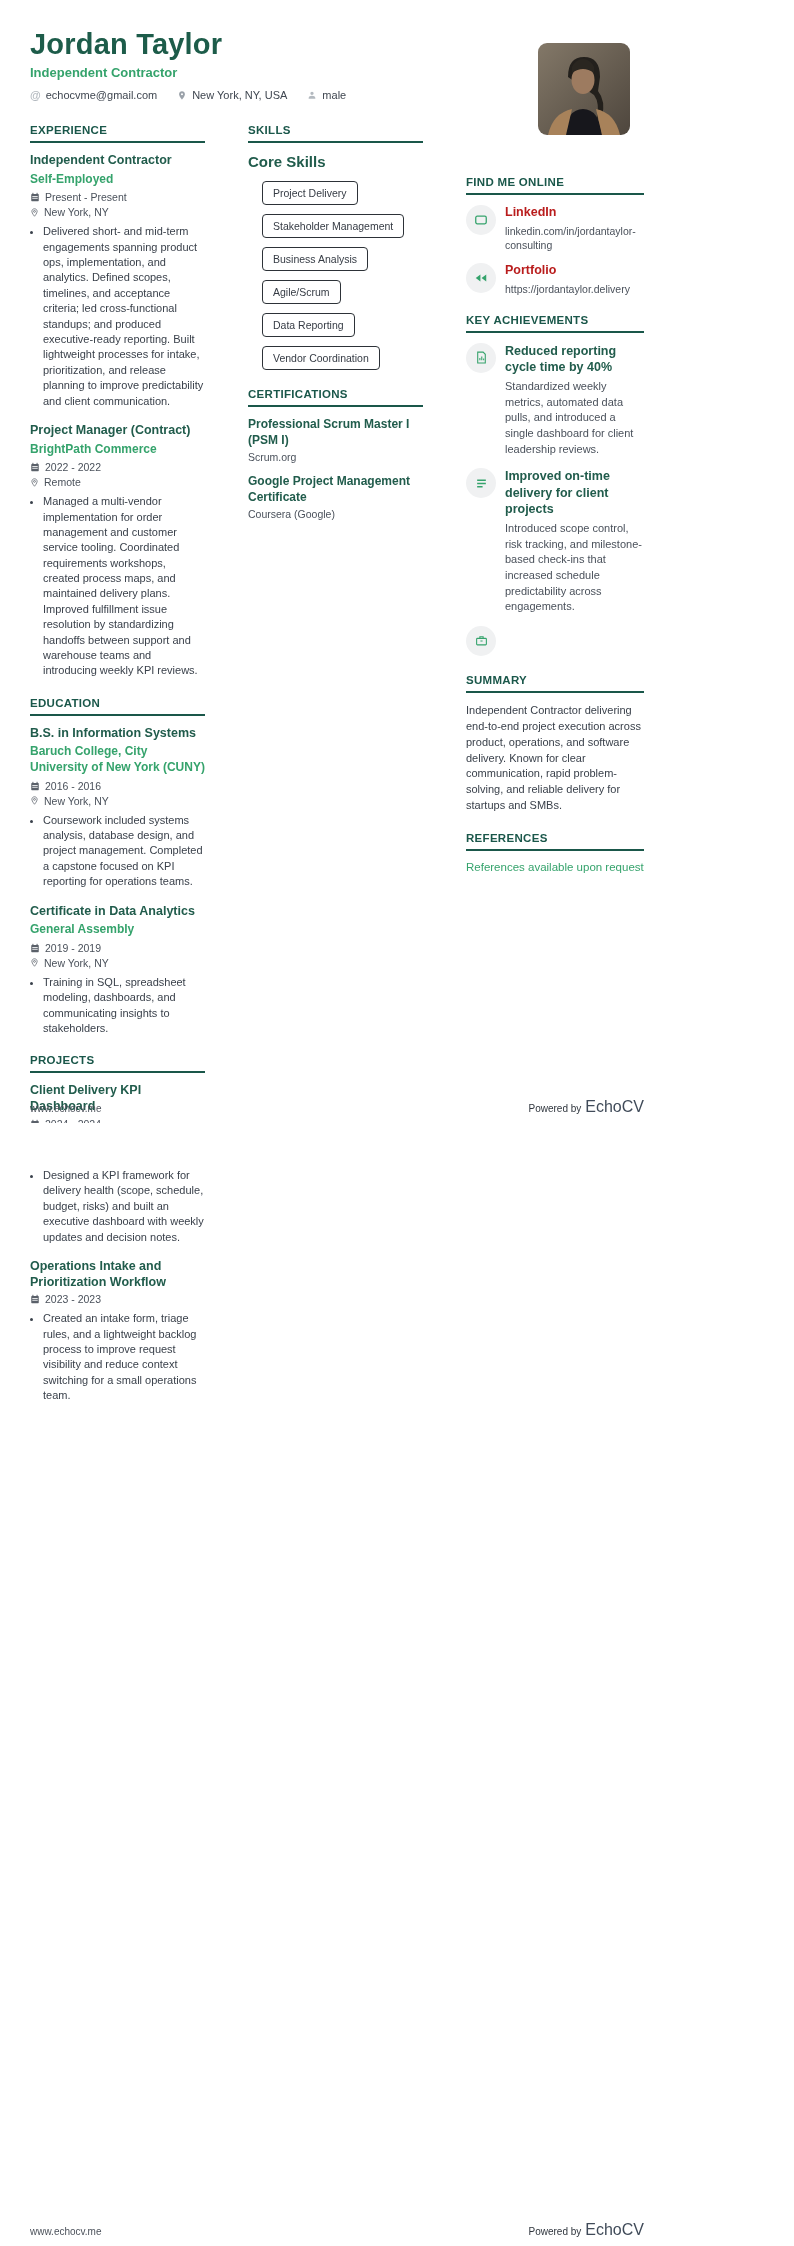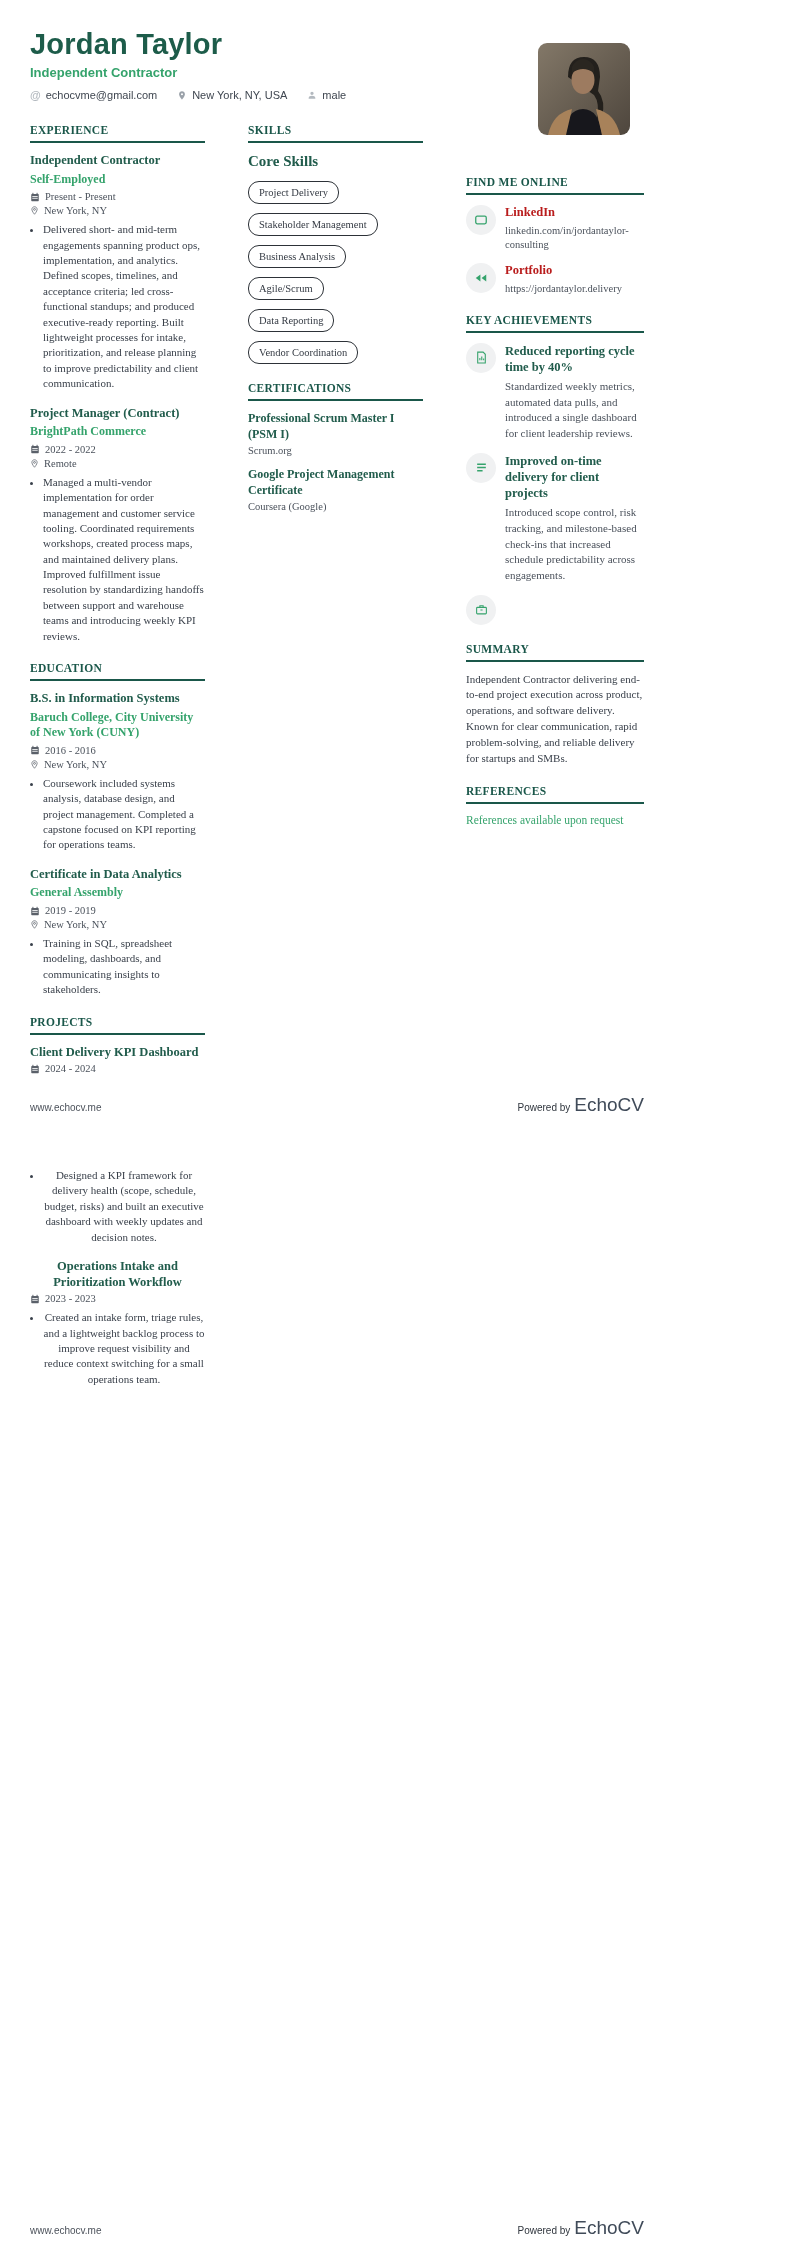--- a/index.html
+++ b/index.html
@@ -18,36 +18,36 @@
 
   .avatar { position:absolute; top:43px; right:44px; width:92px; height:92px; border-radius:9px; overflow:hidden; }
 
   
   .cols { display:flex; justify-content:space-between; margin-top:23px; }
   .col-l { width:175px; }
   .col-m { width:175px; }
   .col-r { width:178px; padding-top:52px; }
   .col-l2 { width:175px; }
 
-  section { margin-bottom:18px;font-family:Liberation Serif, serif; }
+  section { margin-bottom:18px; }
   h2.sec { margin:0 0 10px 0; font-size:11.5px; font-weight:700; color:#1a574a;
            letter-spacing:.3px; border-bottom:2px solid #1a574a; padding-bottom:5px; }
 
   .entry { margin-bottom:14px; }
   .etitle { margin:0 0 3px 0; font-size:12.5px; font-weight:700; color:#215c4c; line-height:1.25; }
   .org { font-size:12px; font-weight:600; color:#35a36c; margin-bottom:4px; line-height:1.3; }
   .meta { display:flex; align-items:center; gap:5px; font-size:10.5px; color:#4a515b; margin:3px 0; }
   .meta .micon { display:flex; align-items:center; color:#5a6069; }
   ul.bullets { margin:6px 0 0 0; padding-left:13px; }
   ul.bullets li { font-size:11px; color:#3a414b; line-height:1.4; }
 
   
   .subhead { font-size:15px; font-weight:700; color:#215c4c; margin:1px 0 11px 0; }
-  .chip { display:block; width:fit-content; border:1px solid #2d3238; border-radius:11px;
-          padding:5px 10px; font-size:10.5px; color:#353b44; margin:0 0 9px 0; white-space:nowrap; }
+  .chip { display:block; width:fit-content; border:1px solid #2d3238; border-radius:4px;
+          padding:5px 10px; font-size:10.5px; color:#353b44; margin:0 0 9px 14px; white-space:nowrap; }
 
   
   .cert { margin-bottom:11px; }
   .cert-name { font-size:12px; font-weight:600; color:#215c4c; line-height:1.3; margin-bottom:3px; }
   .cert-issuer { font-size:10.5px; color:#4a515b; }
 
   
   .ritem { display:flex; gap:9px; margin-bottom:11px; }
   .circle-icon { flex:0 0 30px; width:30px; height:30px; border-radius:50%; background:#f0f1f2;
                  display:flex; align-items:center; justify-content:center; color:#35a36c; }
@@ -59,21 +59,21 @@
 
   .summary-text { font-size:11px; color:#3a414b; line-height:1.45; margin:0; }
   .refs-text { font-size:11.5px; color:#35a36c; margin:0; }
 
   
   .pfooter { position:absolute; left:30px; right:30px; bottom:7px;
              display:flex; justify-content:space-between; align-items:baseline; }
   .f-site { font-size:10px; color:#4c525b; }
   .f-right { display:flex; align-items:baseline; gap:4px; }
   .f-powered { font-size:10px; color:#2f353d; }
-  .f-brand { font-size:19px; color:#404b59; }
+  .f-brand { font-size:16px; color:#404b59; }
 </style>
 </head>
 <body>
 
 <div class="page">
   <div class="inner">
 
     <header>
       <h1 class="name">Jordan Taylor</h1>
       <div class="subtitle">Independent Contractor</div>
@@ -370,21 +370,21 @@
   <div class="pfooter">
     <span class="f-site">www.echocv.me</span>
     <span class="f-right">
       <span class="f-powered">Powered by</span>
       <span class="f-brand">EchoCV</span>
     </span>
   </div>
 </div>
 
 <div class="page">
-  <div class="inner" style="padding-top:45px;text-align:center;">
+  <div class="inner" style="padding-top:45px;">
     <div class="col-l2">
 
       <section>
         <article class="entry">
           <ul class="bullets" style="margin-top:0;">
             <li>Designed a KPI framework for delivery health (scope, schedule, budget, risks) and built an executive dashboard with weekly updates and decision notes.</li>
           </ul>
         </article>
 
         <article class="entry">

